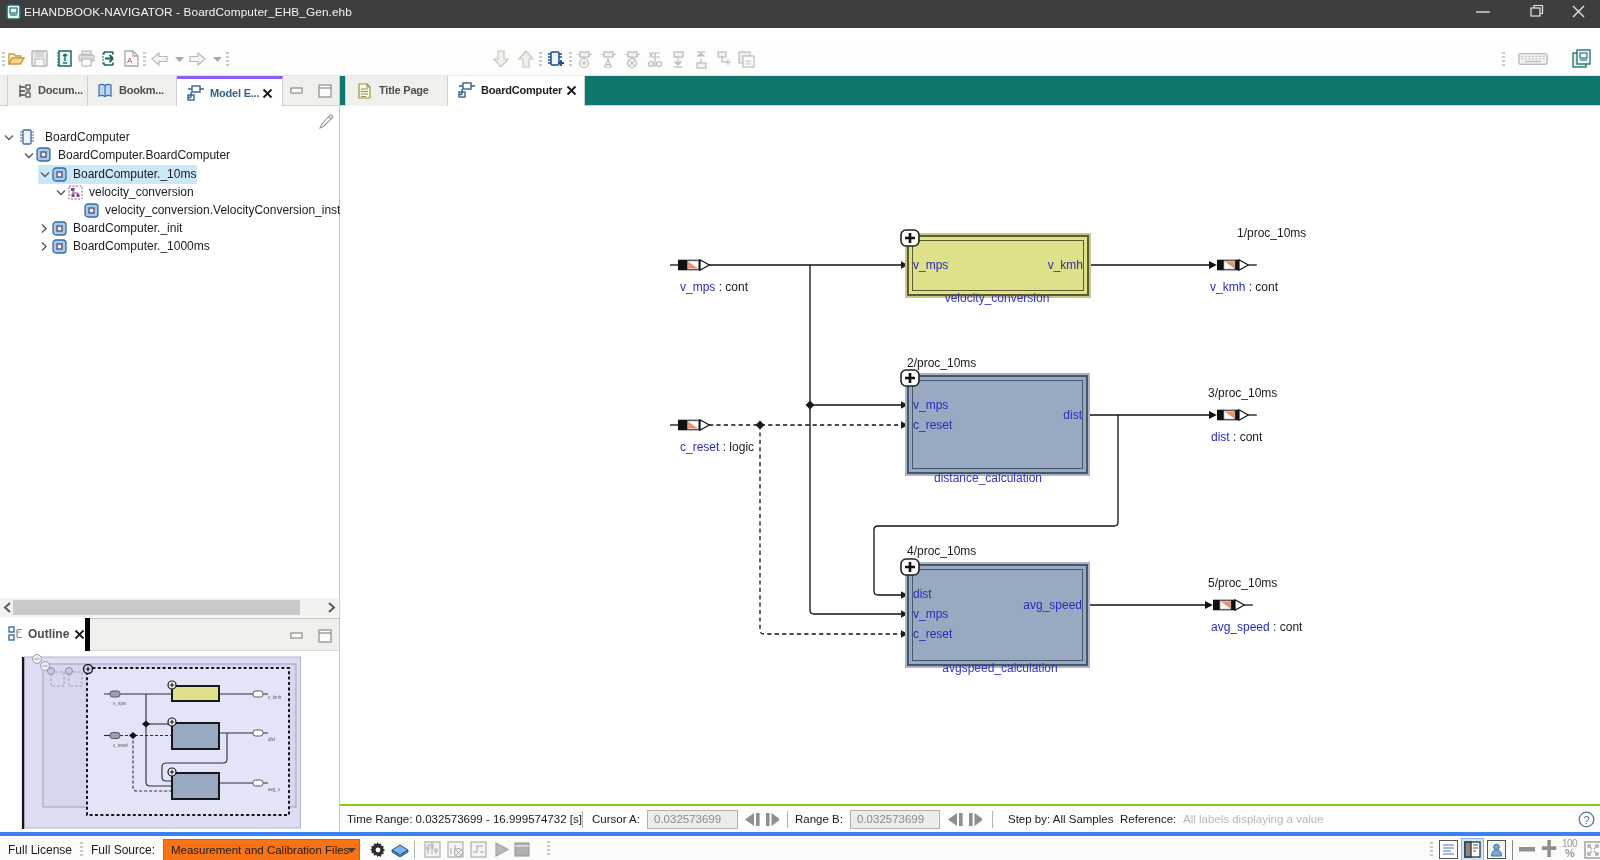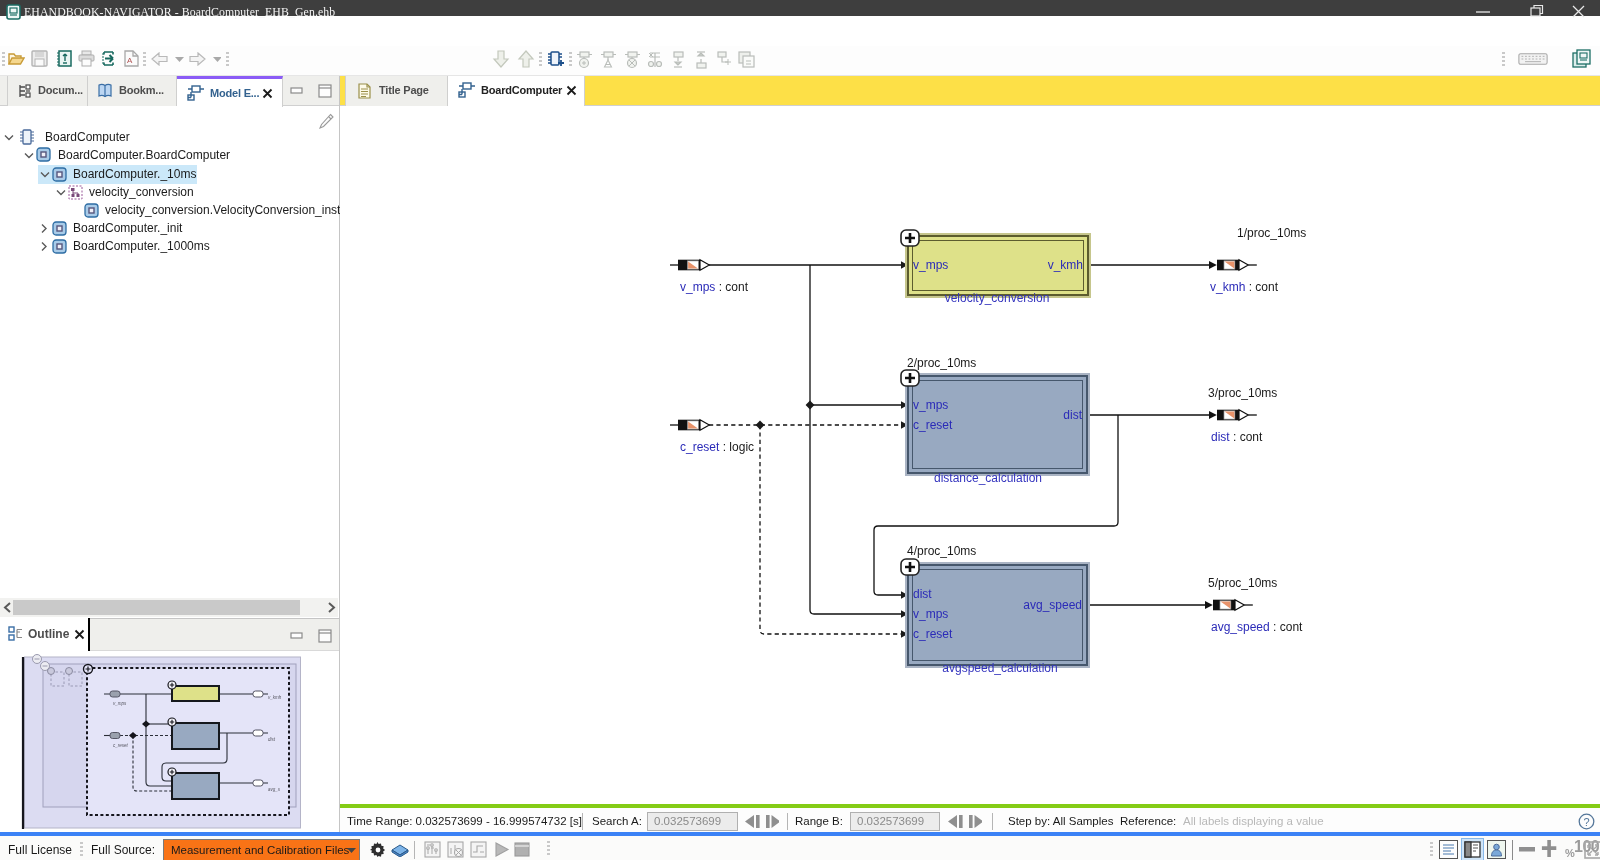--- a/index.html
+++ b/index.html
@@ -1,50 +1,50 @@
 <!DOCTYPE html>
 <html><head>
 <meta charset="utf-8">
 <style>
 * { margin:0; padding:0; box-sizing:border-box; }
 html,body { width:1600px; height:860px; overflow:hidden; background:#fff; }
 body { font-family:"Liberation Sans", sans-serif; }
 #app { position:relative; width:1600px; height:860px; background:#fff; }
 .abs { position:absolute; }
 
-#titlebar { left:0; top:0; width:1600px; height:16px; background:#3e3e3e; color:#f2f2f2;font-family:Liberation Serif, serif; }
+#titlebar { left:0; top:0; width:1600px; height:28px; background:#3e3e3e; color:#f2f2f2; }
 #titletext { left:24px; top:5px; font-size:11.8px; color:#f5f5f5; letter-spacing:0.1px; }
 
 #menubar { left:0; top:24px; width:1600px; height:22px; background:#fdfdfd; font-size:13px; color:#1a1a1a; }
 .menuitem { position:absolute; top:3px; }
 .menuitem u { text-decoration:underline; text-underline-offset:2px; }
 
 #toolbar { left:0; top:46px; width:1600px; height:30px; background:#fdfdfd; border-bottom:1px solid #e6e6e6; }
 .grip { position:absolute; width:3px; height:16px; top:6px;
   background-image:repeating-linear-gradient(to bottom,#c9c9c9 0 2px,transparent 2px 4px); }
 #searchbox { left:232px; top:2px; width:250px; height:25px; border:1px solid #ababab; background:#fff; }
 
 #leftpanel { left:0; top:76px; width:340px; height:756px; background:#fff; border-right:1px solid #c5c5c5; }
 #ltabs { left:0; top:0px; width:339px; height:30px; background:#efefec; border-bottom:1px solid #d0d0d0; }
 .tab { position:absolute; top:0; height:30px; background:#efefec; border-right:1px solid #cfcfce; color:#4d4d4d; font-size:11px; font-weight:bold; letter-spacing:-0.2px; }
 .tab.first { border-left:1px solid #cfcfce;text-align:right; }
 .tab.active { background:#fff; height:31px; }
 .tablabel { position:absolute; top:8px; white-space:nowrap; }
-#etabs { left:340px; top:76px; width:1260px; height:30px; background:#fde047; border-bottom:1px solid #d0d0d0; }
+#etabs { left:340px; top:76px; width:1260px; height:30px; background:#0f766e; border-bottom:1px solid #d0d0d0; }
 #tree { left:0; top:31px; width:338px; height:567px; background:#fff; font-size:12px; color:#1b1b1b; }
 .trow { position:absolute; height:19px; white-space:nowrap; }
 .trow .lbl { position:absolute; top:2px; }
 #hscroll { left:0; top:522px; width:338px; height:19px; background:#f2f2f0; }
 #hthumb { left:13px; top:2px; width:287px; height:15px; background:#c9c9c9; }
 #outlhdr { left:0; top:542px; width:339px; height:33px; background:#efefec; border-top:1px solid #c5c5c5; border-bottom:1px solid #d9d9d9; }
-#outltab { left:0; top:542px; width:90px; height:33px; background:#fff; border-right:2px solid #000000; }
+#outltab { left:0; top:542px; width:90px; height:33px; background:#fff; border-right:5px solid #000000; }
 #outlbody { left:0; top:575px; width:339px; height:181px; background:#fff; }
 
 #canvas { left:340px; top:106px; width:1260px; height:698px; background:#fff; }
-#timebar { left:340px; top:804px; width:1260px; height:28px; background:#fdfdfd; border-top:4px solid #84cc16; font-size:11.5px; color:#1a1a1a; }
+#timebar { left:340px; top:804px; width:1260px; height:28px; background:#fdfdfd; border-top:2px solid #84cc16; font-size:11.5px; color:#1a1a1a; }
 #statusbar { left:0; top:832px; width:1600px; height:44px; background:#fbfbfa; border-top:4px solid #3b82f6; font-size:12px; color:#1a1a1a; }
 .sep { position:absolute; width:1px; background:#b5b5b5; }
 .txt { position:absolute; white-space:nowrap; }
 </style>
 </head>
 <body>
 <div id="app">
   <div class="abs" id="titlebar">
     <svg class="abs" style="left:6px;top:4px" width="16" height="16" viewBox="0 0 16 16">
       <rect x="1" y="1" width="13" height="14" rx="2" fill="#eef7f6" stroke="#1d6f66" stroke-width="1.6"></rect>
@@ -478,21 +478,21 @@
         <text x="340" y="345"><tspan fill="#2b2bb8">c_reset</tspan><tspan fill="#1a1a1a"> : logic</tspan></text>
         <text x="870" y="185"><tspan fill="#2b2bb8">v_kmh</tspan><tspan fill="#1a1a1a"> : cont</tspan></text>
         <text x="871" y="335"><tspan fill="#2b2bb8">dist</tspan><tspan fill="#1a1a1a"> : cont</tspan></text>
         <text x="871" y="525"><tspan fill="#2b2bb8">avg_speed</tspan><tspan fill="#1a1a1a"> : cont</tspan></text>
       </g>
     </svg>
   </div>
   <div class="abs" id="timebar">
     <span class="txt" style="left:7px;top:7px">Time Range: 0.032573699 - 16.999574732 [s]</span>
     <div class="sep" style="left:242px;top:5px;height:17px"></div>
-    <span class="txt" style="left:252px;top:7px">Search A:</span>
+    <span class="txt" style="left:252px;top:7px">Cursor A:</span>
     <div class="abs" style="left:307px;top:4px;width:91px;height:19px;border:1px solid #b0b0b0;background:#ececec">
       <span class="txt" style="left:6px;top:2px;color:#8a8a8a">0.032573699</span>
     </div>
     <svg class="abs" style="left:403px;top:6px" width="36" height="15" viewBox="0 0 36 15">
       <path d="M11 1L2 7.5L11 14z" fill="#8f8f8f"></path>
         <rect x="13" y="1" width="3.6" height="13" fill="#8f8f8f"></rect>
       <rect x="23" y="1" width="3.6" height="13" fill="#8f8f8f"></rect>
         <path d="M28.5 1l9 6.5-9 6.5z" fill="#8f8f8f"></path>
     </svg>
     <div class="sep" style="left:447px;top:5px;height:17px"></div>
@@ -584,21 +584,21 @@
         </svg>
     </div>
     <div class="sep" style="left:1512px;top:4px;height:20px;background:#8a8a8a"></div>
     <svg class="abs" style="left:1519px;top:11px" width="16" height="5" viewBox="0 0 16 5">
         <rect width="16" height="4.5" fill="#8f8f8f"></rect>
       </svg>
     <svg class="abs" style="left:1541px;top:4px" width="17" height="19" viewBox="0 0 17 19">
         <path d="M7 0h4v7h6v4h-6v8H7v-8H1V7h6z" fill="#8f8f8f" transform="scale(0.9)"></path>
       </svg>
     <div class="abs" style="left:1562px;top:4px;width:22px;height:20px">
-      <span class="txt" style="left:12px;top:-2px;font-size:16px;font-weight:bold;color:#9a9a9a;letter-spacing:-0.5px">100</span>
+      <span class="txt" style="left:0;top:-2px;font-size:10px;font-weight:normal;color:#9a9a9a;letter-spacing:-0.5px">100</span>
       <span class="txt" style="left:3px;top:7px;font-size:11px;font-weight:bold;color:#9a9a9a">%</span>
     </div>
     <svg class="abs" style="left:1584px;top:5px" width="18" height="18" viewBox="0 0 18 18">
       <rect x="1" y="1" width="16" height="16" fill="none" stroke="#a8a8a8" stroke-width="1.6"></rect>
       <path d="M4 4l4 4m6 6l-4-4M14 4l-4 4m-6 6l4-4" stroke="#a8a8a8" stroke-width="1.4"></path>
       <path d="M4 4h3M4 4v3M14 4h-3M14 4v3M4 14h3M4 14v-3M14 14h-3M14 14v-3" stroke="#a8a8a8" stroke-width="1.4"></path>
     </svg>
   </div>
 </div>
 

